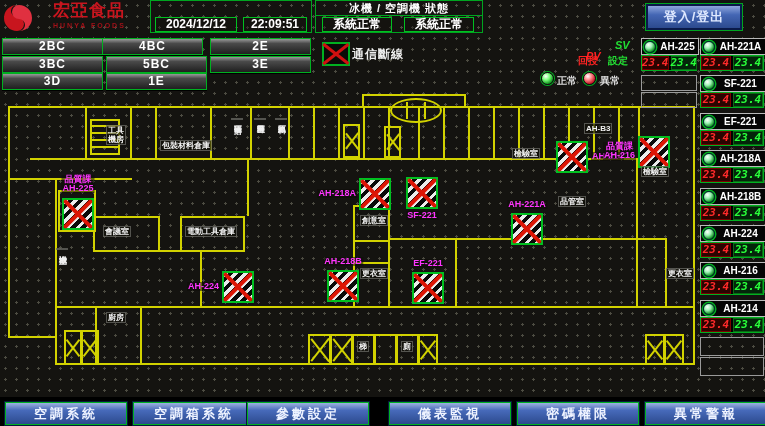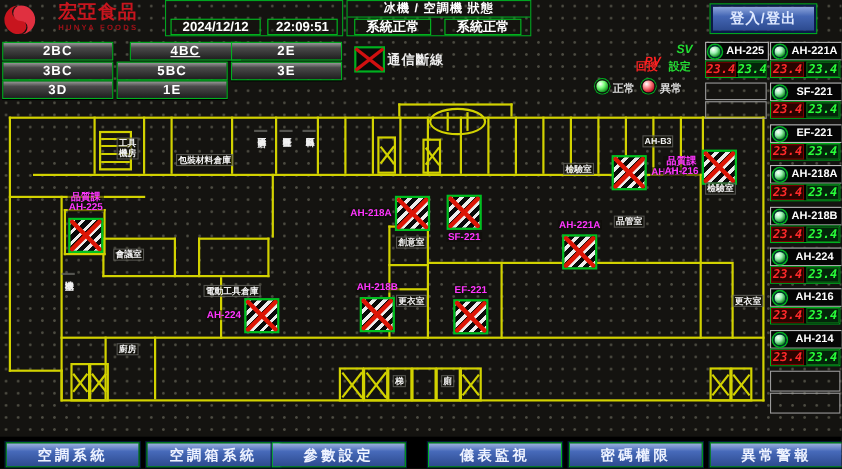--- a/index.html
+++ b/index.html
@@ -113,21 +113,21 @@
     <div class="hlabel">冰機 / 空調機 狀態</div>
     <div class="hcell" style="left:6px;top:16px;width:68px;height:13px;">系統正常</div>
     <div class="hcell" style="left:88px;top:16px;width:68px;height:13px;">系統正常</div>
   </div>
 
 
   <div class="login-btn" style="left:646px;top:4px;width:92px;height:22px;">登入/登出</div>
 
   <div id="floor-buttons">
       <div class="floor-btn" style="left: 2px; top: 38px;">2BC</div>
-      <div class="floor-btn" style="left: 118px; top: 38px; text-decoration: underline;">4BC</div>
+      <div class="floor-btn" style="left: 102px; top: 38px;">4BC</div>
       <div class="floor-btn" style="left: 210px; top: 38px;">2E</div>
       <div class="floor-btn" style="left: 2px; top: 56px;">3BC</div>
       <div class="floor-btn" style="left: 106px; top: 56px;">5BC</div>
       <div class="floor-btn" style="left: 210px; top: 56px;">3E</div>
       <div class="floor-btn" style="left: 2px; top: 73px;">3D</div>
       <div class="floor-btn" style="left: 106px; top: 73px;">1E</div>
     </div>
 
   <div class="comm-icon"></div>
   <div class="comm-text">通信斷線</div>
@@ -240,21 +240,21 @@
 機房</div>
       <div class="room" style="left: 160px; top: 140px;">包裝材料倉庫</div>
       <div class="room v" style="left: 231px; top: 118px;">研磨區</div>
       <div class="room v" style="left: 254px; top: 118px;">秤量區</div>
       <div class="room v" style="left: 275px; top: 118px;">原料區</div>
       <div class="room" style="left: 584px; top: 123px;">AH-B3</div>
       <div class="room" style="left: 512px; top: 148px;">檢驗室</div>
       <div class="room" style="left: 558px; top: 168px; margin-top: 28px;">品管室</div>
       <div class="room" style="left: 641px; top: 166px;">檢驗室</div>
       <div class="room" style="left: 103px; top: 226px;">會議室</div>
-      <div class="room" style="left: 185px; top: 226px; margin-top: 33px;">電動工具倉庫</div>
+      <div class="room" style="left: 185px; top: 226px;">電動工具倉庫</div>
       <div class="room" style="left: 360px; top: 215px;">創意室</div>
       <div class="room" style="left: 360px; top: 268px;">更衣室</div>
       <div class="room" style="left: 666px; top: 268px;">更衣室</div>
       <div class="room v" style="left: 56px; top: 248px;">冰機室</div>
       <div class="room" style="left: 106px; top: 312px;">廚房</div>
       <div class="room" style="left: 357px; top: 341px;">梯</div>
       <div class="room" style="left: 401px; top: 341px;">廁</div>
     </div>
 
   <div id="device-panel">

